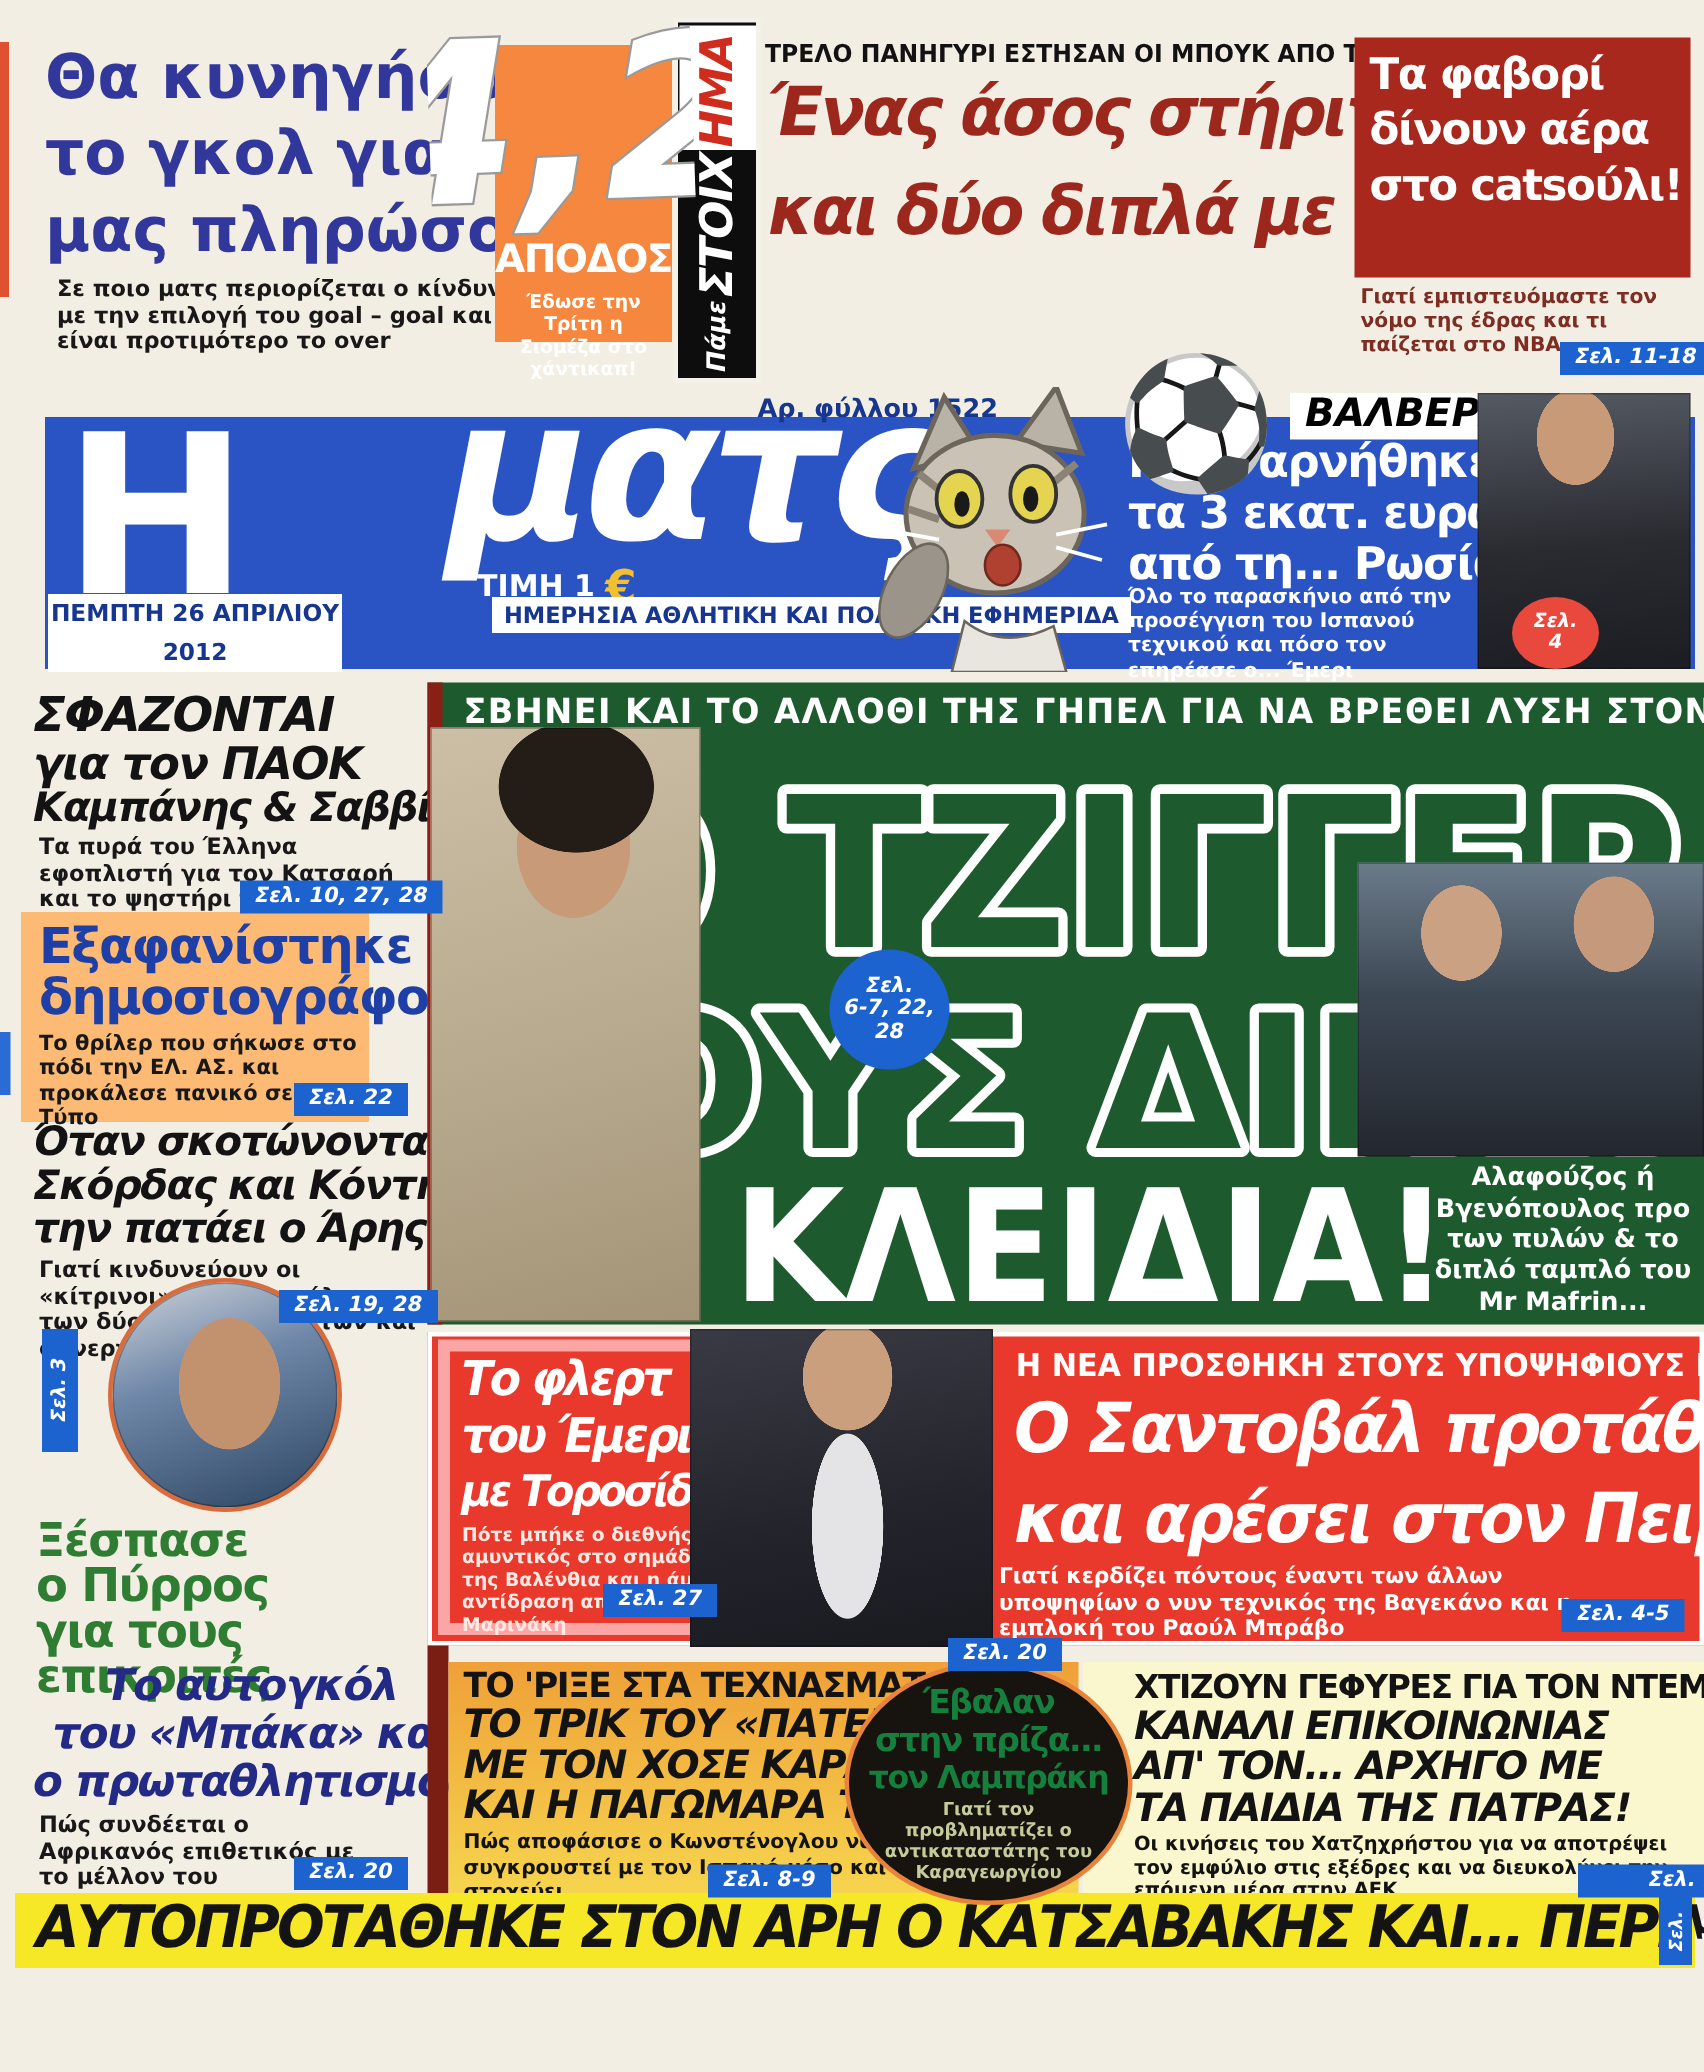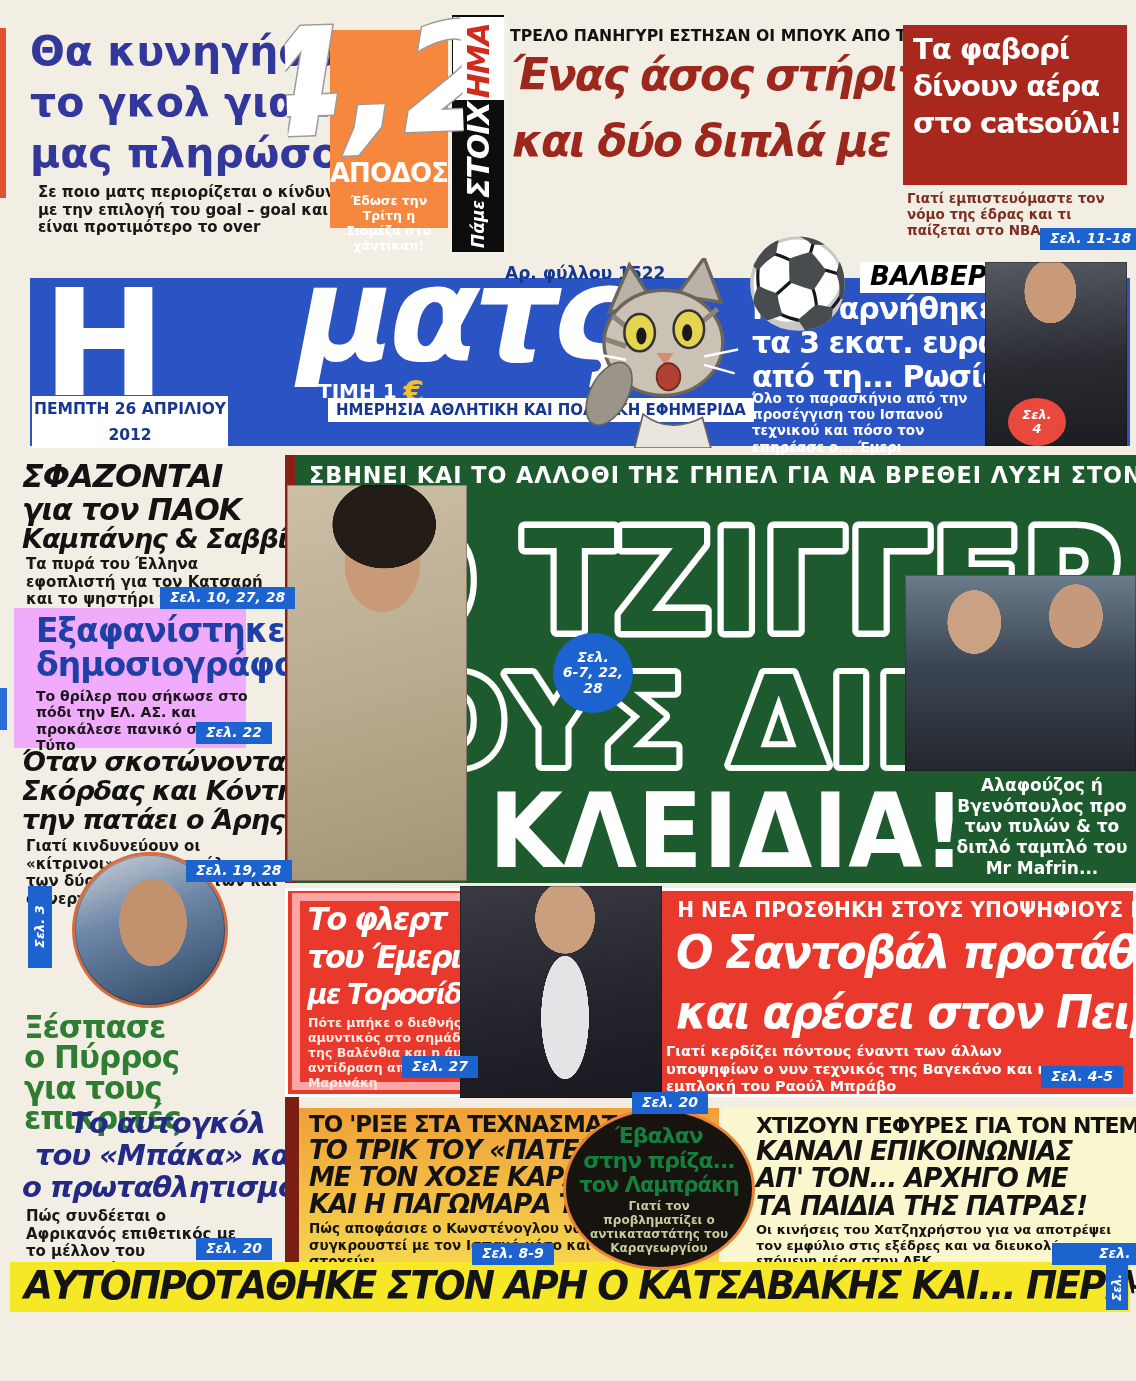--- a/index.html
+++ b/index.html
@@ -118,21 +118,21 @@
   
   .strip{left:10px;top:1262px;width:1120px;height:50px;background:#f6e826;z-index:2;}
   .strip-head{position:absolute;left:14px;top:1px;font:italic 900 39px/1.2 "DejaVu Sans",sans-serif;
               color:#141414;letter-spacing:-2px;white-space:nowrap;transform:scaleX(.96);transform-origin:left;}
   .strip-vtag{position:absolute;right:2px;top:2px;width:22px;height:46px;background:#1c63cf;color:#fff;
               writing-mode:vertical-rl;transform:rotate(180deg);text-align:center;
               font:italic 700 12px/22px "DejaVu Sans",sans-serif;}
 
   
   .paok-line{font:italic 900 30px/1.05 "DejaVu Sans",sans-serif;color:#131313;letter-spacing:-1px;white-space:nowrap;}
-  .graybox{left:14px;top:608px;width:232px;height:140px;background:#f0abfc;padding:6px 22px;box-sizing:border-box;}
+  .graybox{left:14px;top:608px;width:232px;height:140px;background:#fdba74;padding:6px 12px;box-sizing:border-box;}
   .gray-line{font:700 33px/1.04 "DejaVu Sans",sans-serif;color:#1e3fa6;letter-spacing:-1px;white-space:nowrap;}
   .aris-line{font:italic 900 27px/1.07 "DejaVu Sans",sans-serif;color:#131313;letter-spacing:-1px;white-space:nowrap;}
   .vtag3{left:28px;top:886px;width:24px;height:82px;background:#1c63cf;color:#fff;writing-mode:vertical-rl;
          transform:rotate(180deg);text-align:center;font:italic 700 13px/24px "DejaVu Sans",sans-serif;z-index:5;}
   .pyr-line{font:700 31px/0.98 "DejaVu Sans",sans-serif;color:#2e7d33;letter-spacing:-1px;}
   .baka-line{font:italic 900 29px/1.1 "DejaVu Sans",sans-serif;color:#232a85;letter-spacing:-1px;white-space:nowrap;}
 
   
   #photo-tzigger{left:287px;top:485px;width:180px;height:396px;z-index:4;background:
      radial-gradient(ellipse 52px 44px at 54% 10%, #241c16 0 99%, transparent 100%),

